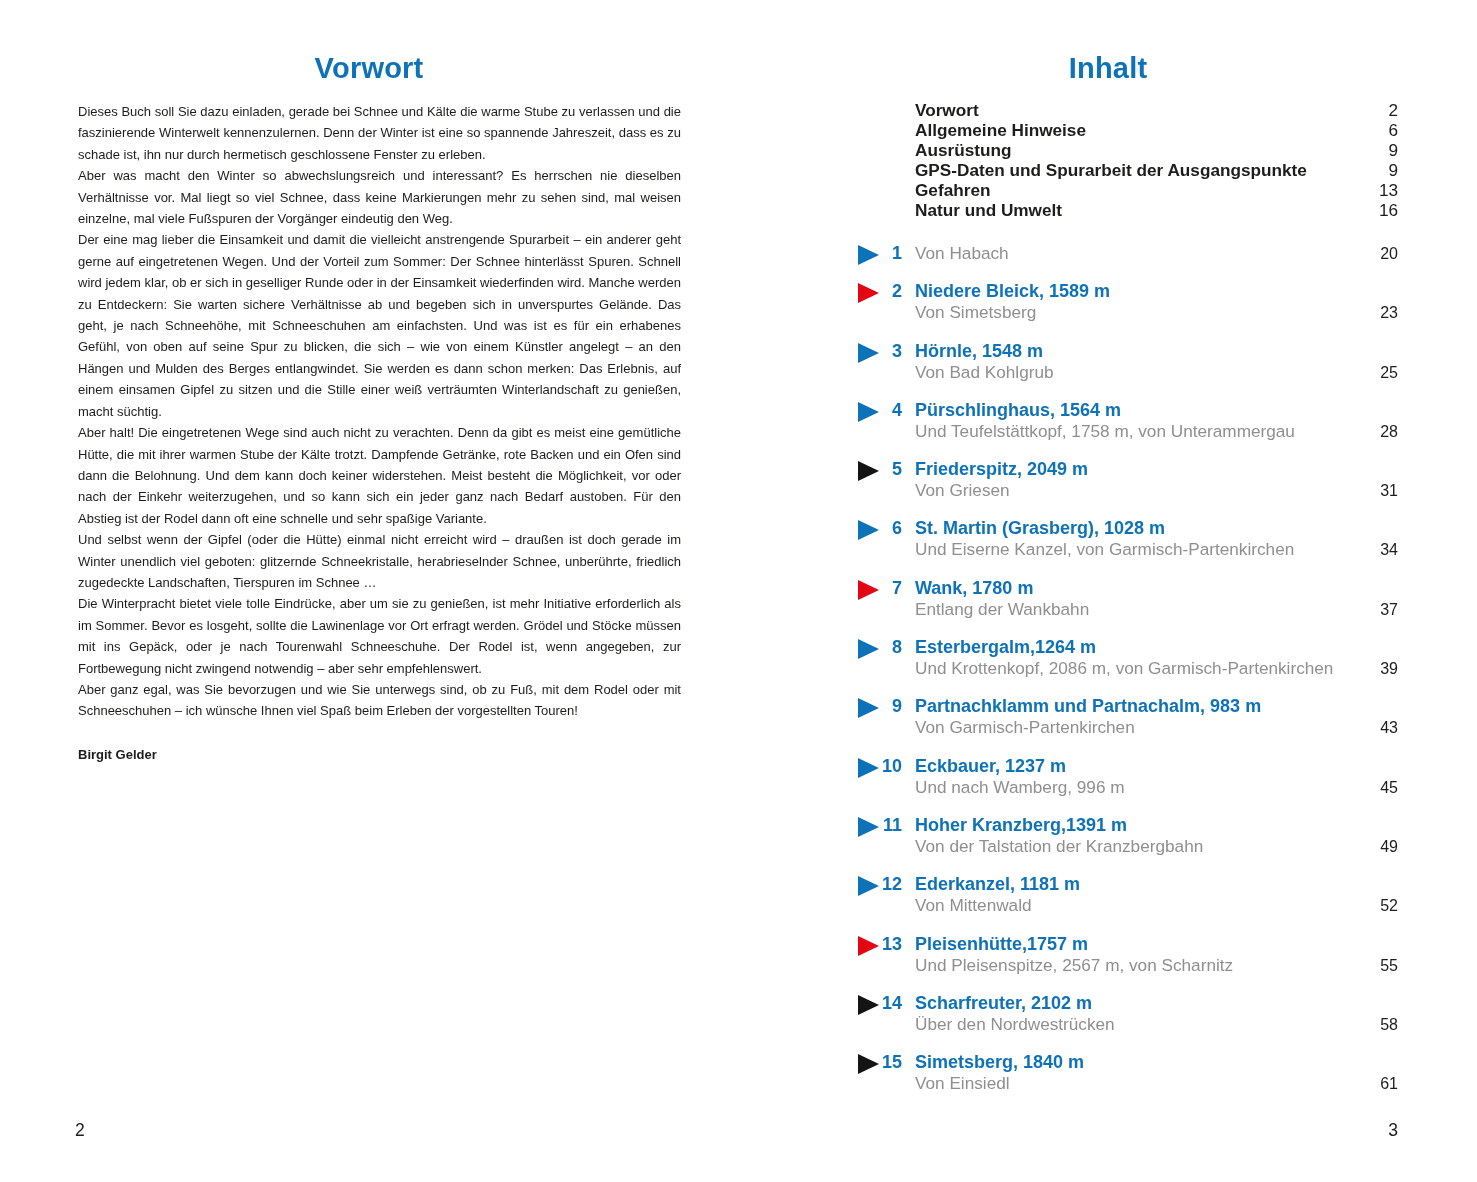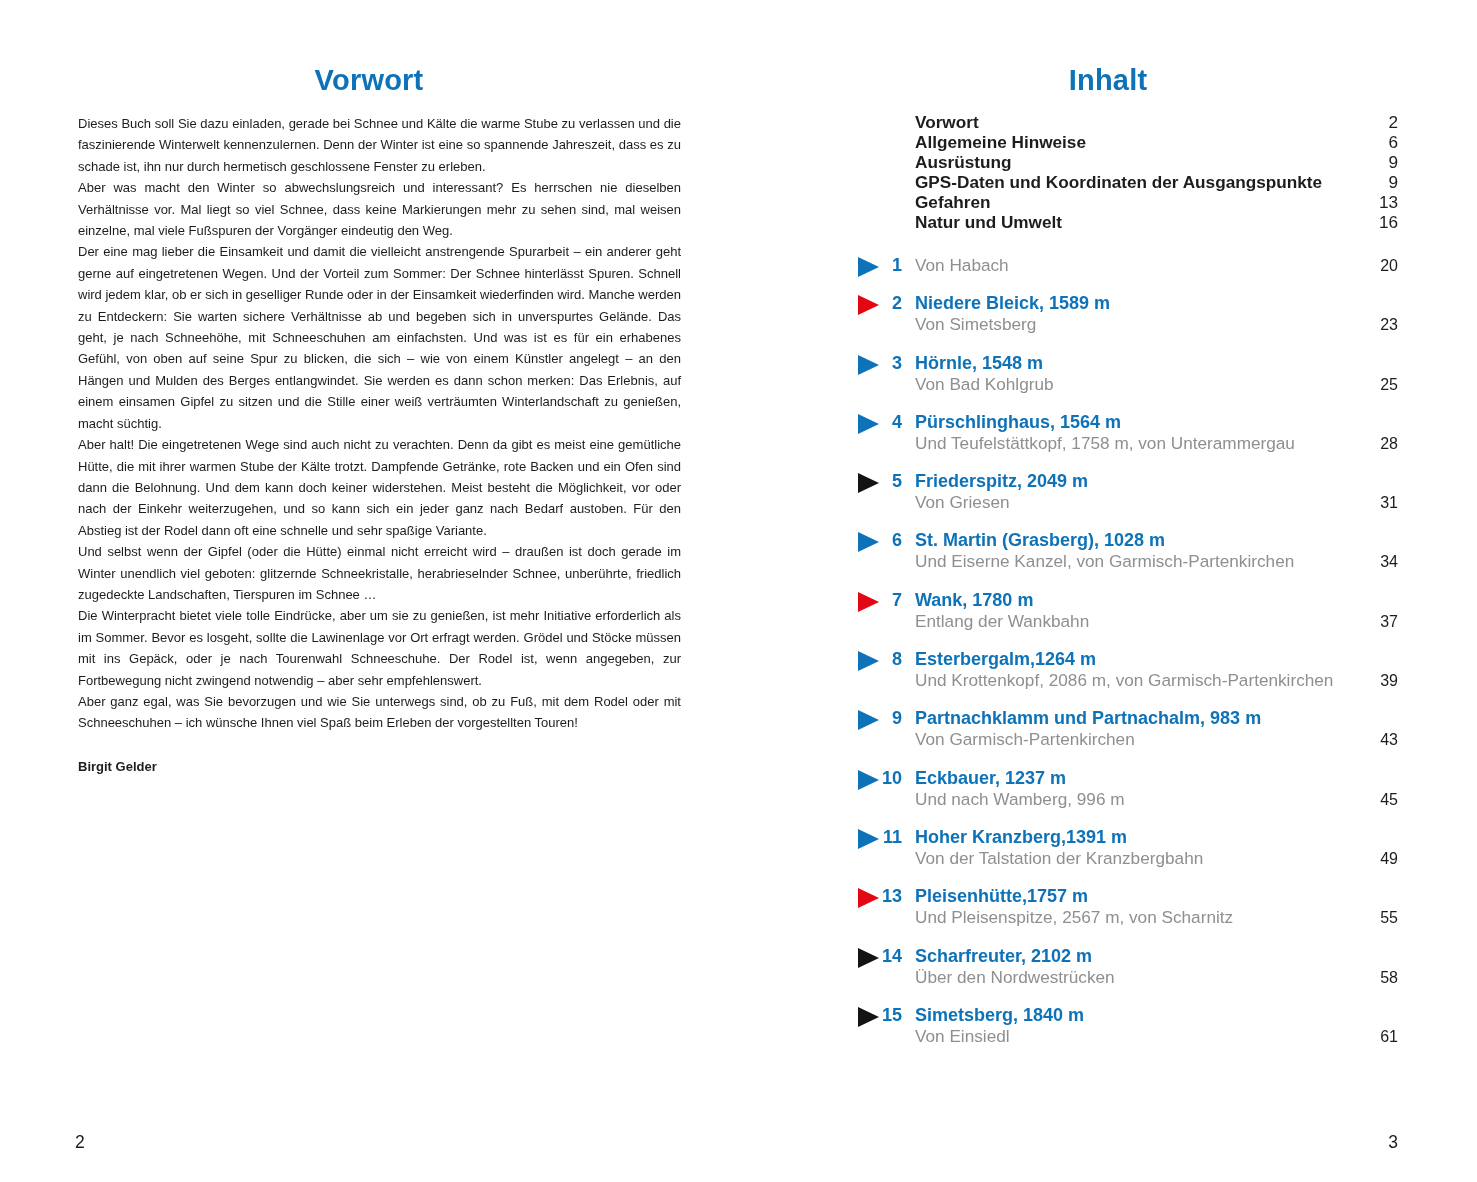--- a/index.html
+++ b/index.html
@@ -4,21 +4,21 @@
 <style>
   * { margin:0; padding:0; box-sizing:border-box; }
   html, body { background:#ffffff; }
   body {
     position:relative;
     width:1477px; height:1182px;
     font-family:"Liberation Sans", sans-serif;
     color:var(--body-text, #1d1d1b);
     overflow:hidden;
   }
-  .page { position:absolute; top:12px; height:1003px; }
+  .page { position:absolute; top:0; height:1003px; }
   .page-left  { left:0;   width:738px; }
   .page-right { left:739px; width:738px; }
 
   .page-heading {
     position:absolute; top:52px; left:0; width:100%;
     text-align:center;
     font-size:29px; font-weight:bold;
     color:var(--accent-blue, #0e72b8);
     letter-spacing:0.2px;
   }
@@ -120,21 +120,21 @@
     <span class="fm-label">Allgemeine Hinweise</span>
     <span class="fm-page">6</span>
   </div>
 
   <div class="fm-row">
     <span class="fm-label">Ausrüstung</span>
     <span class="fm-page">9</span>
   </div>
 
   <div class="fm-row">
-    <span class="fm-label">GPS-Daten und Koordinaten der Ausgangspunkte</span>
+    <span class="fm-label">GPS-Daten und Spurarbeit der Ausgangspunkte</span>
     <span class="fm-page">9</span>
   </div>
 
   <div class="fm-row">
     <span class="fm-label">Gefahren</span>
     <span class="fm-page">13</span>
   </div>
 
   <div class="fm-row">
     <span class="fm-label">Natur und Umwelt</span>
@@ -244,20 +244,29 @@
   <div class="tour">
     <span class="tour-marker" style="border-left-color: rgb(14, 114, 184);"></span>
     <span class="tour-num">11</span>
     <div class="tour-title">Hoher Kranzberg,1391 m</div>
     <div class="tour-sub-row">
       <span class="tour-subtitle">Von der Talstation der Kranzbergbahn</span>
       <span class="tour-page">49</span>
     </div>
   </div>
 
+  <div class="tour">
+    <span class="tour-marker" style="border-left-color: rgb(14, 114, 184);"></span>
+    <span class="tour-num">12</span>
+    <div class="tour-title">Ederkanzel, 1181 m</div>
+    <div class="tour-sub-row">
+      <span class="tour-subtitle">Von Mittenwald</span>
+      <span class="tour-page">52</span>
+    </div>
+  </div>
 
   <div class="tour">
     <span class="tour-marker" style="border-left-color: rgb(227, 6, 19);"></span>
     <span class="tour-num">13</span>
     <div class="tour-title">Pleisenhütte,1757 m</div>
     <div class="tour-sub-row">
       <span class="tour-subtitle">Und Pleisenspitze, 2567 m, von Scharnitz</span>
       <span class="tour-page">55</span>
     </div>
   </div>

